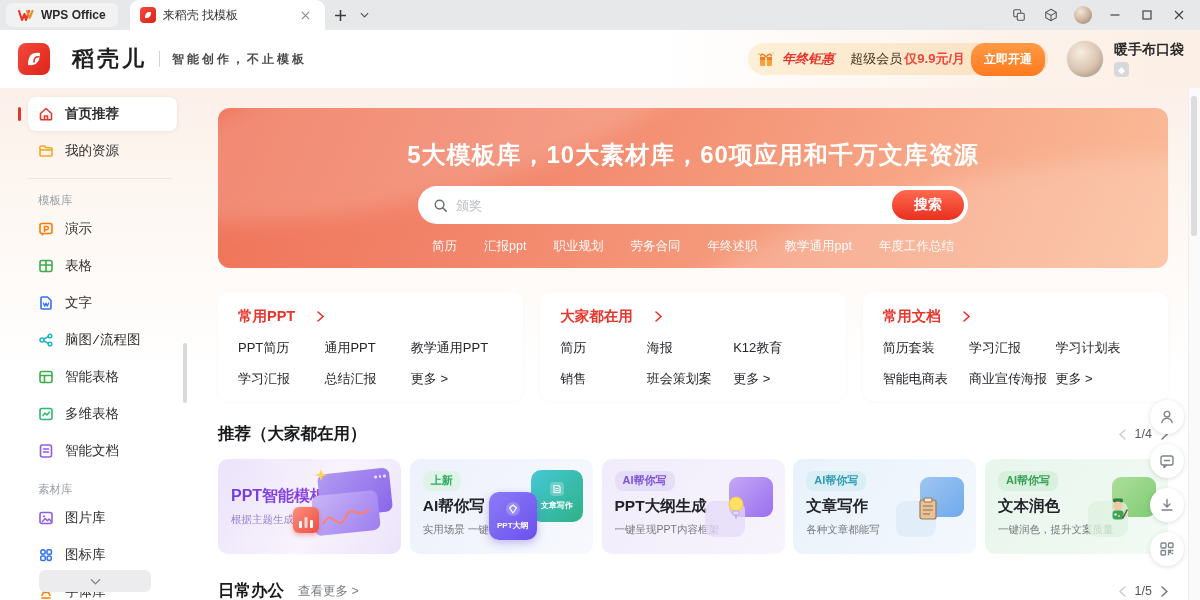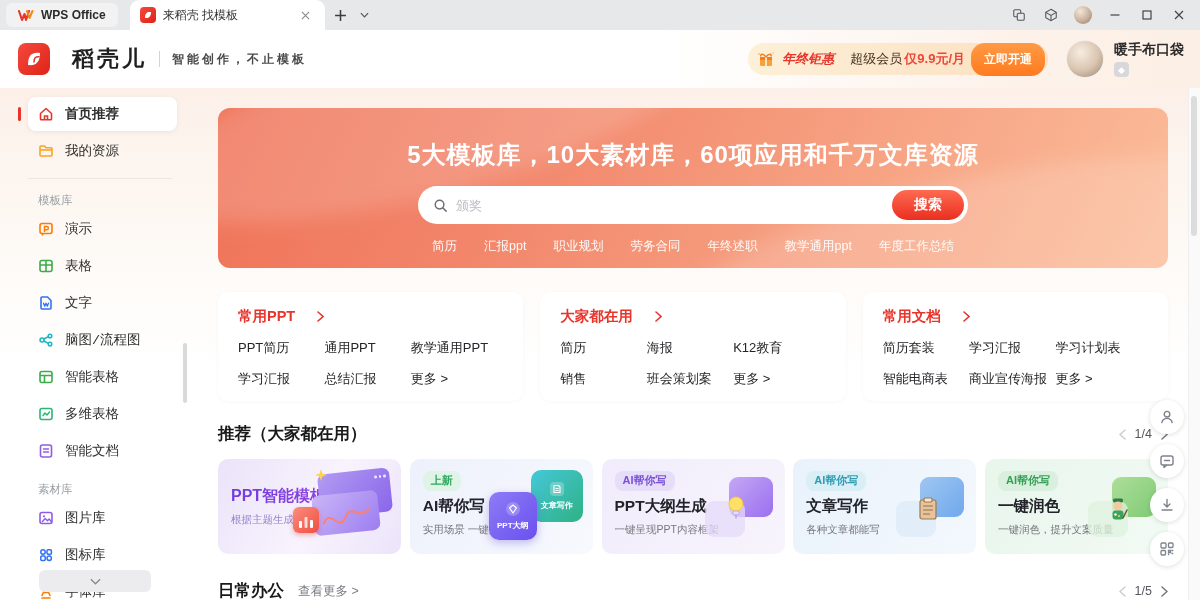--- a/index.html
+++ b/index.html
@@ -514,21 +514,21 @@
         <div class="tile-front" style="right:40px; top:42px; background:#dcebfa;"></div>
         <svg class="ill-icon" style="right:38px; top:38px;" width="20" height="24" viewBox="0 0 20 24">
           <rect x="2" y="3" width="16" height="19" rx="2" fill="#e6c39a" stroke="#9b7a52" stroke-width="1.2"></rect>
           <rect x="6" y="1" width="8" height="4" rx="1.2" fill="#f6e7d2" stroke="#9b7a52" stroke-width="1.2"></rect>
           <path d="M5.5 9 h9 M5.5 13 h9 M5.5 17 h6" stroke="#8f7048" stroke-width="1.2" stroke-linecap="round"></path>
         </svg>
       </div>
 
       <div class="rec-card rc5">
         <span class="rc-badge b-mint">AI帮你写</span>
-        <div class="rc-title">一键润色</div>
+        <div class="rc-title">文本润色</div>
         <div class="rc-sub">一键润色，提升文案质量</div>
         <div class="tile-back" style="right:12px; top:18px; background:linear-gradient(135deg,#aede9a,#7ecb74);"></div>
         <div class="tile-front" style="right:40px; top:42px; background:#ddf2de;"></div>
         <svg class="ill-icon" style="right:40px; top:38px;" width="20" height="24" viewBox="0 0 20 24">
           <rect x="5" y="1.5" width="10" height="4" rx="1.5" fill="#2f7d4a"></rect>
           <circle cx="10" cy="9" r="4.5" fill="#f4c9a2"></circle>
           <rect x="4.5" y="13.5" width="11" height="9" rx="3" fill="#3aa35c"></rect>
           <path d="M15 21 L19 13" stroke="#7a5230" stroke-width="1.6" stroke-linecap="round"></path>
           <circle cx="7.5" cy="17.5" r="1.2" fill="#fff"></circle>
             <circle cx="11" cy="19" r="1" fill="#ffd34d"></circle>

